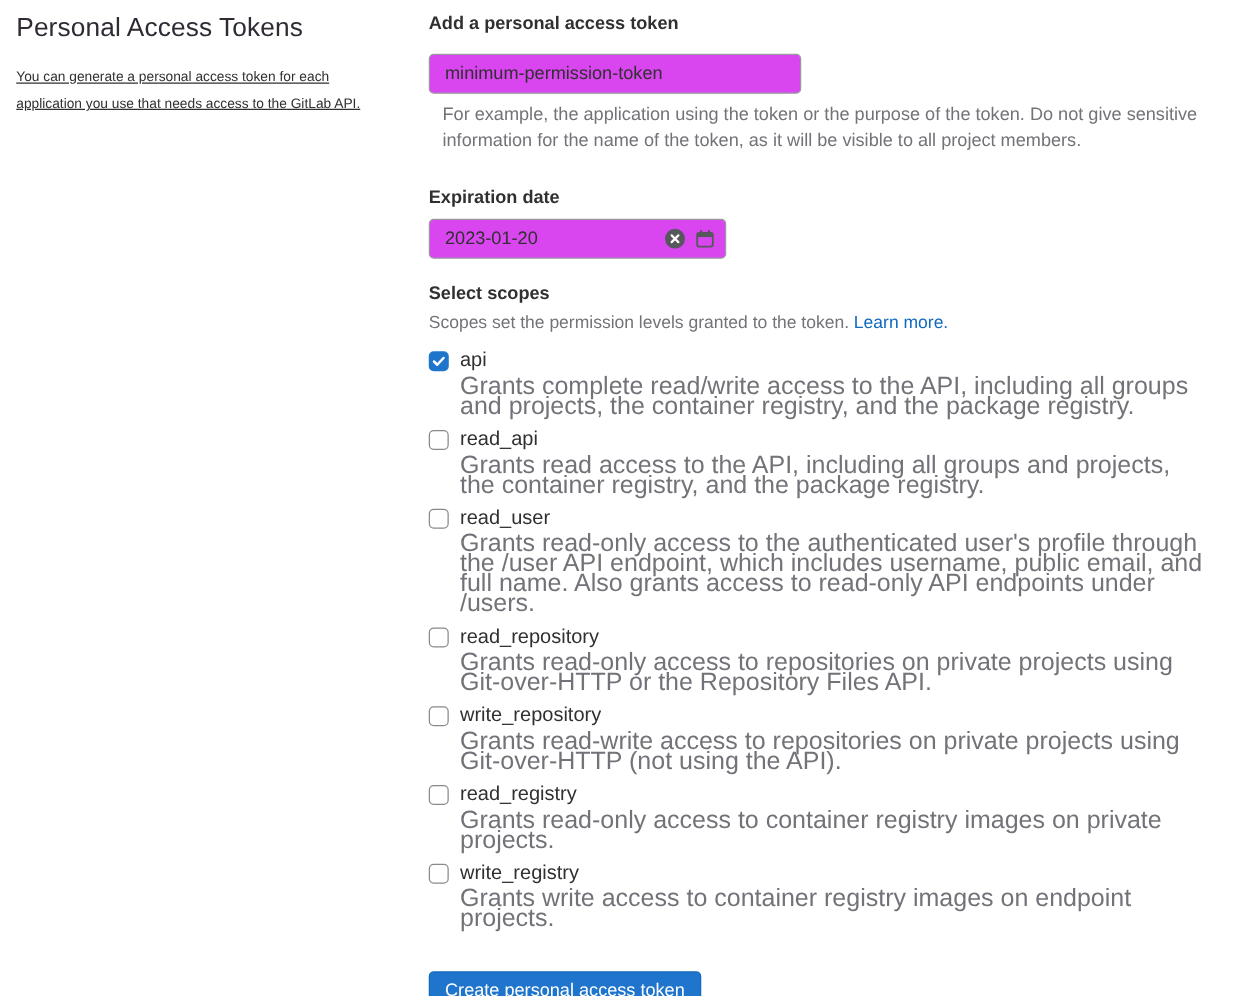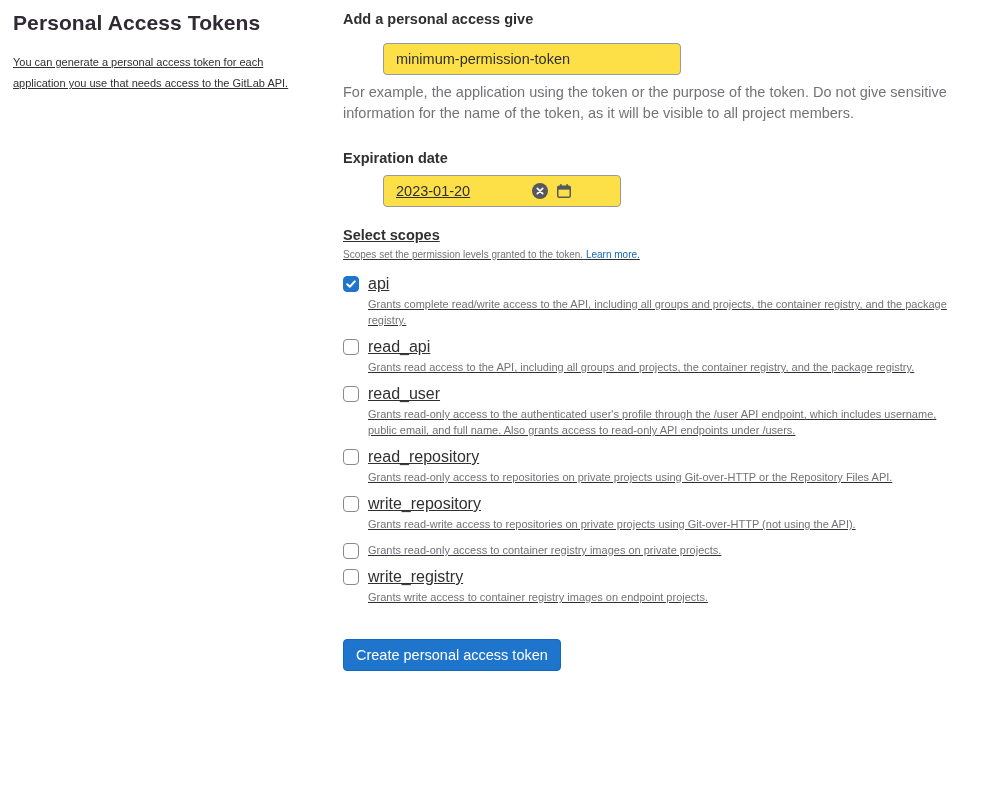--- a/index.html
+++ b/index.html
@@ -9,96 +9,96 @@
     background: #ffffff;
     font-family: "Liberation Sans", sans-serif;
     color: #303030;
     overflow: hidden;
   }
   .layout { display: flex; padding-left: 13px; }
 
   
   .sidebar { flex: 0 0 301px; width: 301px; margin-right: 29px; }
   .page-title {
-    font-size: 21px; font-weight: 700; color: #2f2a33;
+    font-size: 21px; font-weight: 400; color: #2f2a33;
     margin: 11px 0 17px 0; letter-spacing: 0.1px;
   }
   .sidebar p {
     font-size: 11px; line-height: 21px; margin: 0 0 21px 0; color: #303030; text-decoration: underline;
   }
 
   
   .content { flex: 1 1 auto; padding-top: 11px; padding-right: 23px; max-width: 643px; }
   .form-heading { font-size: 14.5px; font-weight: 700; margin: 0 0 16px 0; }
   .form-sub { font-size: 14.5px; margin: 0 0 23px 0; }
   .field-label { display: block; font-size: 14.5px; font-weight: 700; margin: 0 0 9px 0; }
 
   .text-input {
     display: block; width: 298px; height: 32px;
     border: 1px solid #9a99a1; border-radius: 4px;
     padding: 0 12px; font-size: 14.5px; color: #303030;
     font-family: "Liberation Sans", sans-serif;
-    outline: none; background: #fde047; margin-left: 40px;
+    outline: none; background: #d946ef;
   }
   .field-help {
-    font-size: 14.5px; line-height: 21px; color: #737278; margin: 7px 0 0 0;
+    font-size: 14.5px; line-height: 21px; color: #737278; margin: 7px 0 0 11px;
   }
 
   .field-group { margin: 0; }
   .mt-expiration { margin-top: 26px; }
-  .date-wrap { position: relative; width: 238px; text-decoration: underline; }
+  .date-wrap { position: relative; width: 238px; }
   .date-wrap .text-input { width: 238px; padding-right: 62px; }
   .date-icons {
     position: absolute; right: 9px; top: 0; height: 32px;
     display: flex; align-items: center; gap: 8px;
   }
   .icon-btn {
     width: 16px; height: 16px; padding: 0; border: none; background: transparent;
     cursor: pointer; display: inline-flex; align-items: center; justify-content: center;
   }
 
-  .mt-scopes { margin-top: 20px; text-decoration: underline; }
-  .scopes-desc { font-size: 10px; color: #737278; margin: 6px 0 0 0; }
+  .mt-scopes { margin-top: 20px; }
+  .scopes-desc { font-size: 14px; color: #737278; margin: 6px 0 0 0; }
   .scopes-desc a { color: #1068bf; text-decoration: none; }
 
   .scopes-list { margin-top: 15px; }
   .scope-row { position: relative; padding-left: 25px; margin-bottom: 10px; }
   .scope-checkbox {
     position: absolute; left: 0; top: 1px;
     width: 16px; height: 16px; border-radius: 4px;
     border: 1px solid #89888d; background: #fff;
     display: inline-flex; align-items: center; justify-content: center;
     cursor: pointer;
   }
   .scope-checkbox.checked { background: #1f75cb; border-color: #1f75cb; }
   .scope-checkbox svg { display: none; }
   .scope-checkbox.checked svg { display: block; }
   .scope-label { font-size: 16px; color: #303030; cursor: pointer; }
-  .scope-desc { font-size: 11px; line-height: 16px; color: #737278; margin-top: 3px; }
+  .scope-desc { font-size: 20px; line-height: 16px; color: #737278; margin-top: 3px; }
 
   .submit-btn {
     margin-top: 24px;
     background: #1f75cb; color: #ffffff;
     border: 1px solid #1068bf; border-radius: 4px;
     font-size: 14.5px; font-family: "Liberation Sans", sans-serif;
     padding: 7px 12px; cursor: pointer;
   }
 </style>
 </head>
 <body>
 
 <div class="layout">
 
   <div class="sidebar">
     <h1 class="page-title">Personal Access Tokens</h1>
     <p>You can generate a personal access token for each application you use that needs access to the GitLab API.</p>
   </div>
 
   <div class="content">
-    <h2 class="form-heading">Add a personal access give</h2>
+    <h2 class="form-heading">Add a personal access token</h2>
 
     <div class="field-group">
       <input class="text-input" type="text" value="minimum-permission-token" style="">
       <p class="field-help">For example, the application using the token or the purpose of the token. Do not give sensitive information for the name of the token, as it will be visible to all project members.</p>
     </div>
 
     <div class="field-group mt-expiration">
       <label class="field-label">Expiration date</label>
       <div class="date-wrap">
         <input class="text-input" type="text" value="2023-01-20" style="">
@@ -153,20 +153,21 @@
             <div class="scope-label">read_repository</div>
             <div class="scope-desc">Grants read-only access to repositories on private projects using Git-over-HTTP or the Repository Files API.</div>
           </div>
           <div class="scope-row">
             <span class="scope-checkbox"></span>
             <div class="scope-label">write_repository</div>
             <div class="scope-desc">Grants read-write access to repositories on private projects using Git-over-HTTP (not using the API).</div>
           </div>
           <div class="scope-row">
             <span class="scope-checkbox"></span>
+            <div class="scope-label">read_registry</div>
             <div class="scope-desc">Grants read-only access to container registry images on private projects.</div>
           </div>
           <div class="scope-row">
             <span class="scope-checkbox"></span>
             <div class="scope-label">write_registry</div>
             <div class="scope-desc">Grants write access to container registry images on endpoint projects.</div>
           </div>
         </div>
     </div>
 

